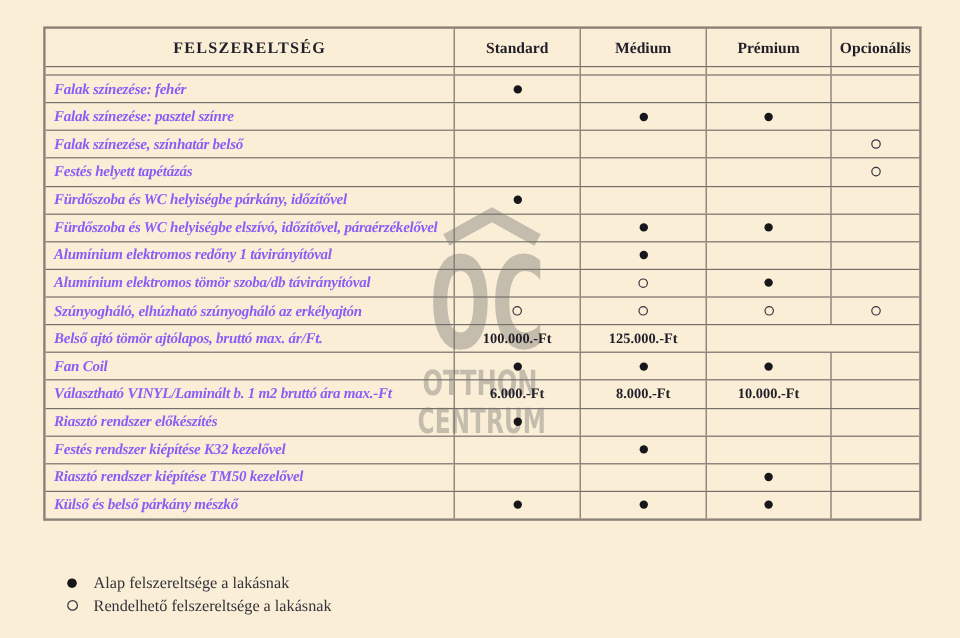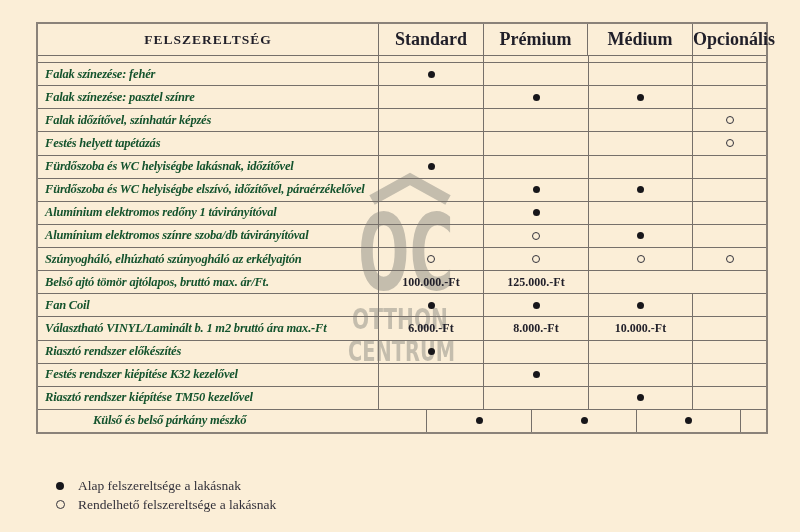--- a/index.html
+++ b/index.html
@@ -17,37 +17,37 @@
   .ftable{
     position:absolute;left:36px;top:22px;width:732px;height:412px;
     border:2px solid #8a8279;box-sizing:border-box;
     display:flex;flex-direction:column;z-index:2;background:transparent;
   }
   .row{display:flex;flex-direction:row;border-bottom:1px solid #76706a;}
   .header-row{height:31px;flex:0 0 31px;}
   .spacer-row{height:6px;flex:0 0 6px;}
   #rows{flex:1;display:flex;flex-direction:column;}
   .body-row{flex:1;align-items:stretch;}
-  .body-row:last-child{border-bottom:none;padding-left:48px;}
+  .body-row:last-child{border-bottom:none;}
   .cell{
     box-sizing:border-box;border-right:1px solid #76706a;
     display:flex;align-items:center;justify-content:center;
     position:relative;
   }
   .cell.last{border-right:none;flex:1;}
   .label-cell{flex:0 0 341px;justify-content:flex-start;padding-left:7px;}
   .col-standard,.col-medium{flex:0 0 105px;}
   .col-premium{flex:0 0 104px;}
   .header-row .cell{
-    font-weight:bold;font-size:18px;color:#201f29;
+    font-weight:bold;font-size:13px;color:#201f29;
   }
   .header-row .label-cell{justify-content:center;padding-left:0;letter-spacing:1px;font-size:13.5px;}
   .body-row .label-cell{
     font-weight:bold;font-style:italic;font-size:12.5px;letter-spacing:-0.2px;
-    white-space:nowrap;color:#14532d;
+    white-space:nowrap;color:#8b5cf6;
   }
   .col.price{font-weight:bold;font-size:12px;color:#201f29;}
   .dot{display:inline-block;border-radius:50%;}
   .dot.filled{width:7px;height:7px;background:#17161a;}
   .dot.open{width:6px;height:6px;border:1.4px solid #35343c;background:transparent;}
   .legend{
     position:absolute;left:56px;top:476px;z-index:2;
     font-size:13.5px;color:#33313a;
   }
   .legend-line{display:flex;align-items:center;height:19px;}
@@ -68,22 +68,22 @@
       <text x="11" y="157" font-family="DejaVu Sans, sans-serif" font-weight="bold" font-size="29" textLength="96" lengthAdjust="spacingAndGlyphs" stroke="none">OTTHON</text>
       <text x="7" y="189" font-family="DejaVu Sans, sans-serif" font-weight="bold" font-size="29" textLength="107" lengthAdjust="spacingAndGlyphs" stroke="none">CENTRUM</text>
     </g>
   </svg>
 </div>
 
 <div class="ftable">
   <div class="row header-row">
     <div class="cell label-cell">FELSZERELTSÉG</div>
     <div class="cell col-standard">Standard</div>
+    <div class="cell col-medium">Médium</div>
     <div class="cell col-premium">Prémium</div>
-    <div class="cell col-medium">Médium</div>
     <div class="cell last">Opcionális</div>
   </div>
   <div class="row spacer-row">
     <div class="cell label-cell"></div>
     <div class="cell col-standard"></div>
     <div class="cell col-medium"></div>
     <div class="cell col-premium"></div>
     <div class="cell last"></div>
   </div>
   <div id="rows">
@@ -103,42 +103,42 @@
     <div class="cell col col-medium">
           <span class="dot filled"></span>
         </div>
     <div class="cell col col-premium">
           <span class="dot filled"></span>
         </div>
     <div class="cell col last"></div>
   </div>
 
   <div class="row body-row">
-    <div class="cell label-cell">Falak időzítővel, színhatár képzés</div>
+    <div class="cell label-cell">Falak színezése, színhatár belső</div>
     <div class="cell col col-standard"></div>
     <div class="cell col col-medium"></div>
     <div class="cell col col-premium"></div>
     <div class="cell col last">
           <span class="dot open"></span>
         </div>
   </div>
 
 
   <div class="row body-row">
     <div class="cell label-cell">Festés helyett tapétázás</div>
     <div class="cell col col-standard"></div>
     <div class="cell col col-medium"></div>
     <div class="cell col col-premium"></div>
     <div class="cell col last">
           <span class="dot open"></span>
         </div>
   </div>
 
   <div class="row body-row">
-    <div class="cell label-cell">Fürdőszoba és WC helyiségbe lakásnak, időzítővel</div>
+    <div class="cell label-cell">Fürdőszoba és WC helyiségbe párkány, időzítővel</div>
     <div class="cell col col-standard">
           <span class="dot filled"></span>
         </div>
     <div class="cell col col-medium"></div>
     <div class="cell col col-premium"></div>
     <div class="cell col last"></div>
   </div>
 
   <div class="row body-row">
     <div class="cell label-cell">Fürdőszoba és WC helyiségbe elszívó, időzítővel, páraérzékelővel</div>
@@ -156,21 +156,21 @@
     <div class="cell label-cell">Alumínium elektromos redőny 1 távirányítóval</div>
     <div class="cell col col-standard"></div>
     <div class="cell col col-medium">
           <span class="dot filled"></span>
         </div>
     <div class="cell col col-premium"></div>
     <div class="cell col last"></div>
   </div>
 
   <div class="row body-row">
-    <div class="cell label-cell">Alumínium elektromos színre szoba/db távirányítóval</div>
+    <div class="cell label-cell">Alumínium elektromos tömör szoba/db távirányítóval</div>
     <div class="cell col col-standard"></div>
     <div class="cell col col-medium">
           <span class="dot open"></span>
         </div>
     <div class="cell col col-premium">
           <span class="dot filled"></span>
         </div>
     <div class="cell col last"></div>
   </div>
 

